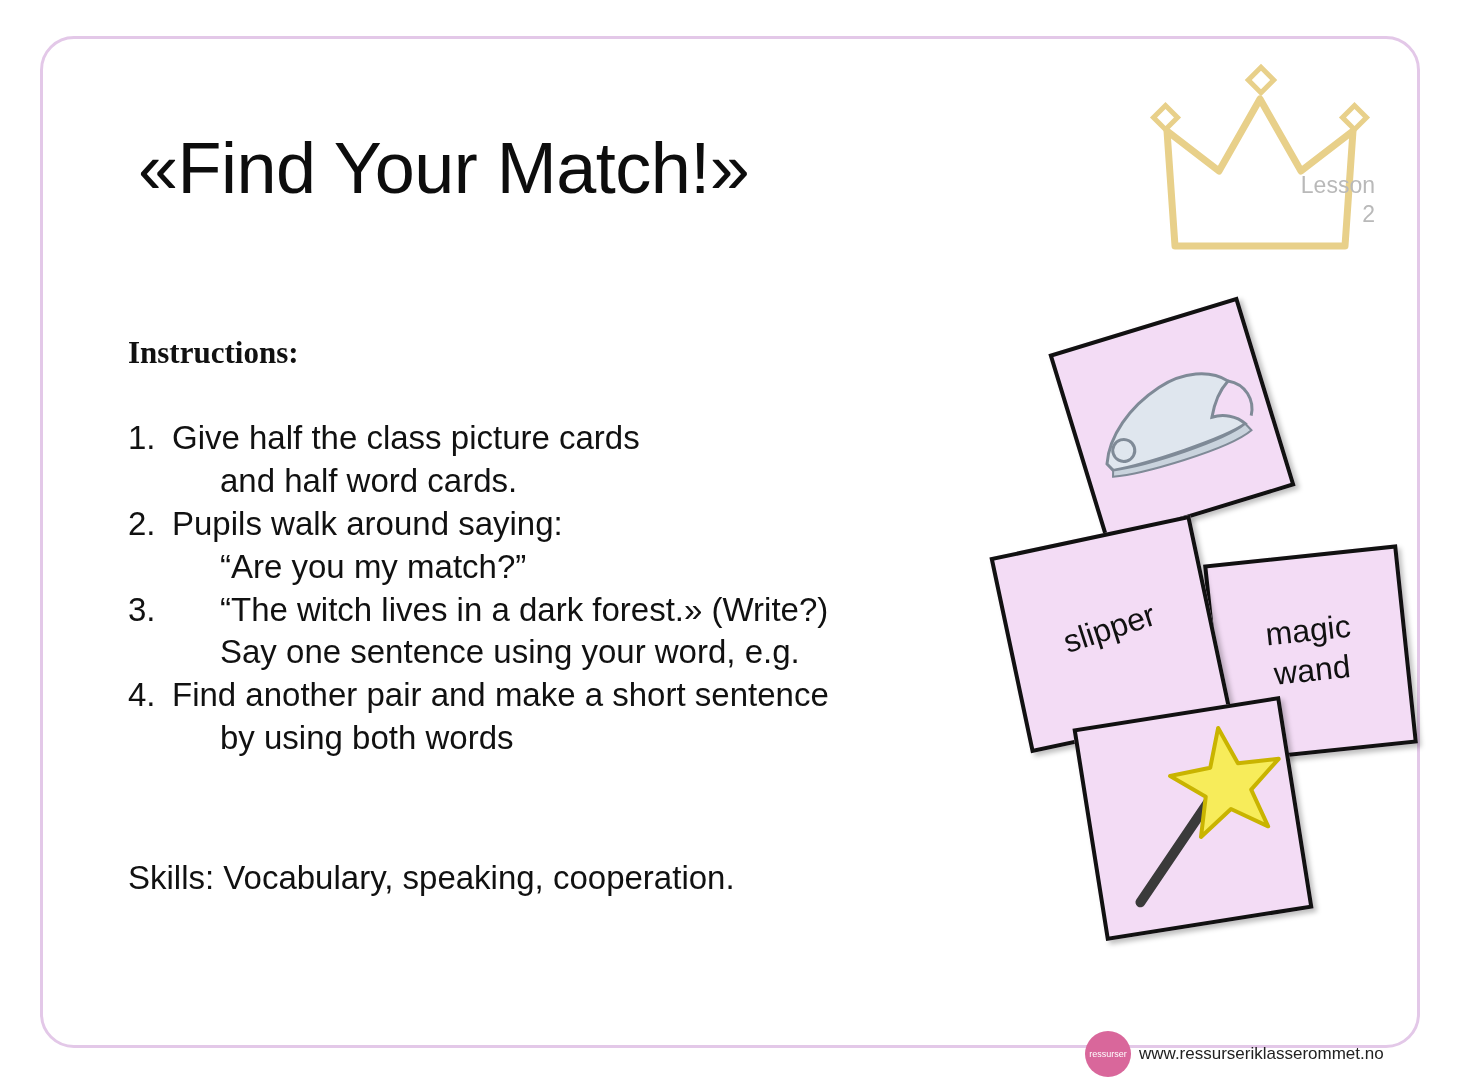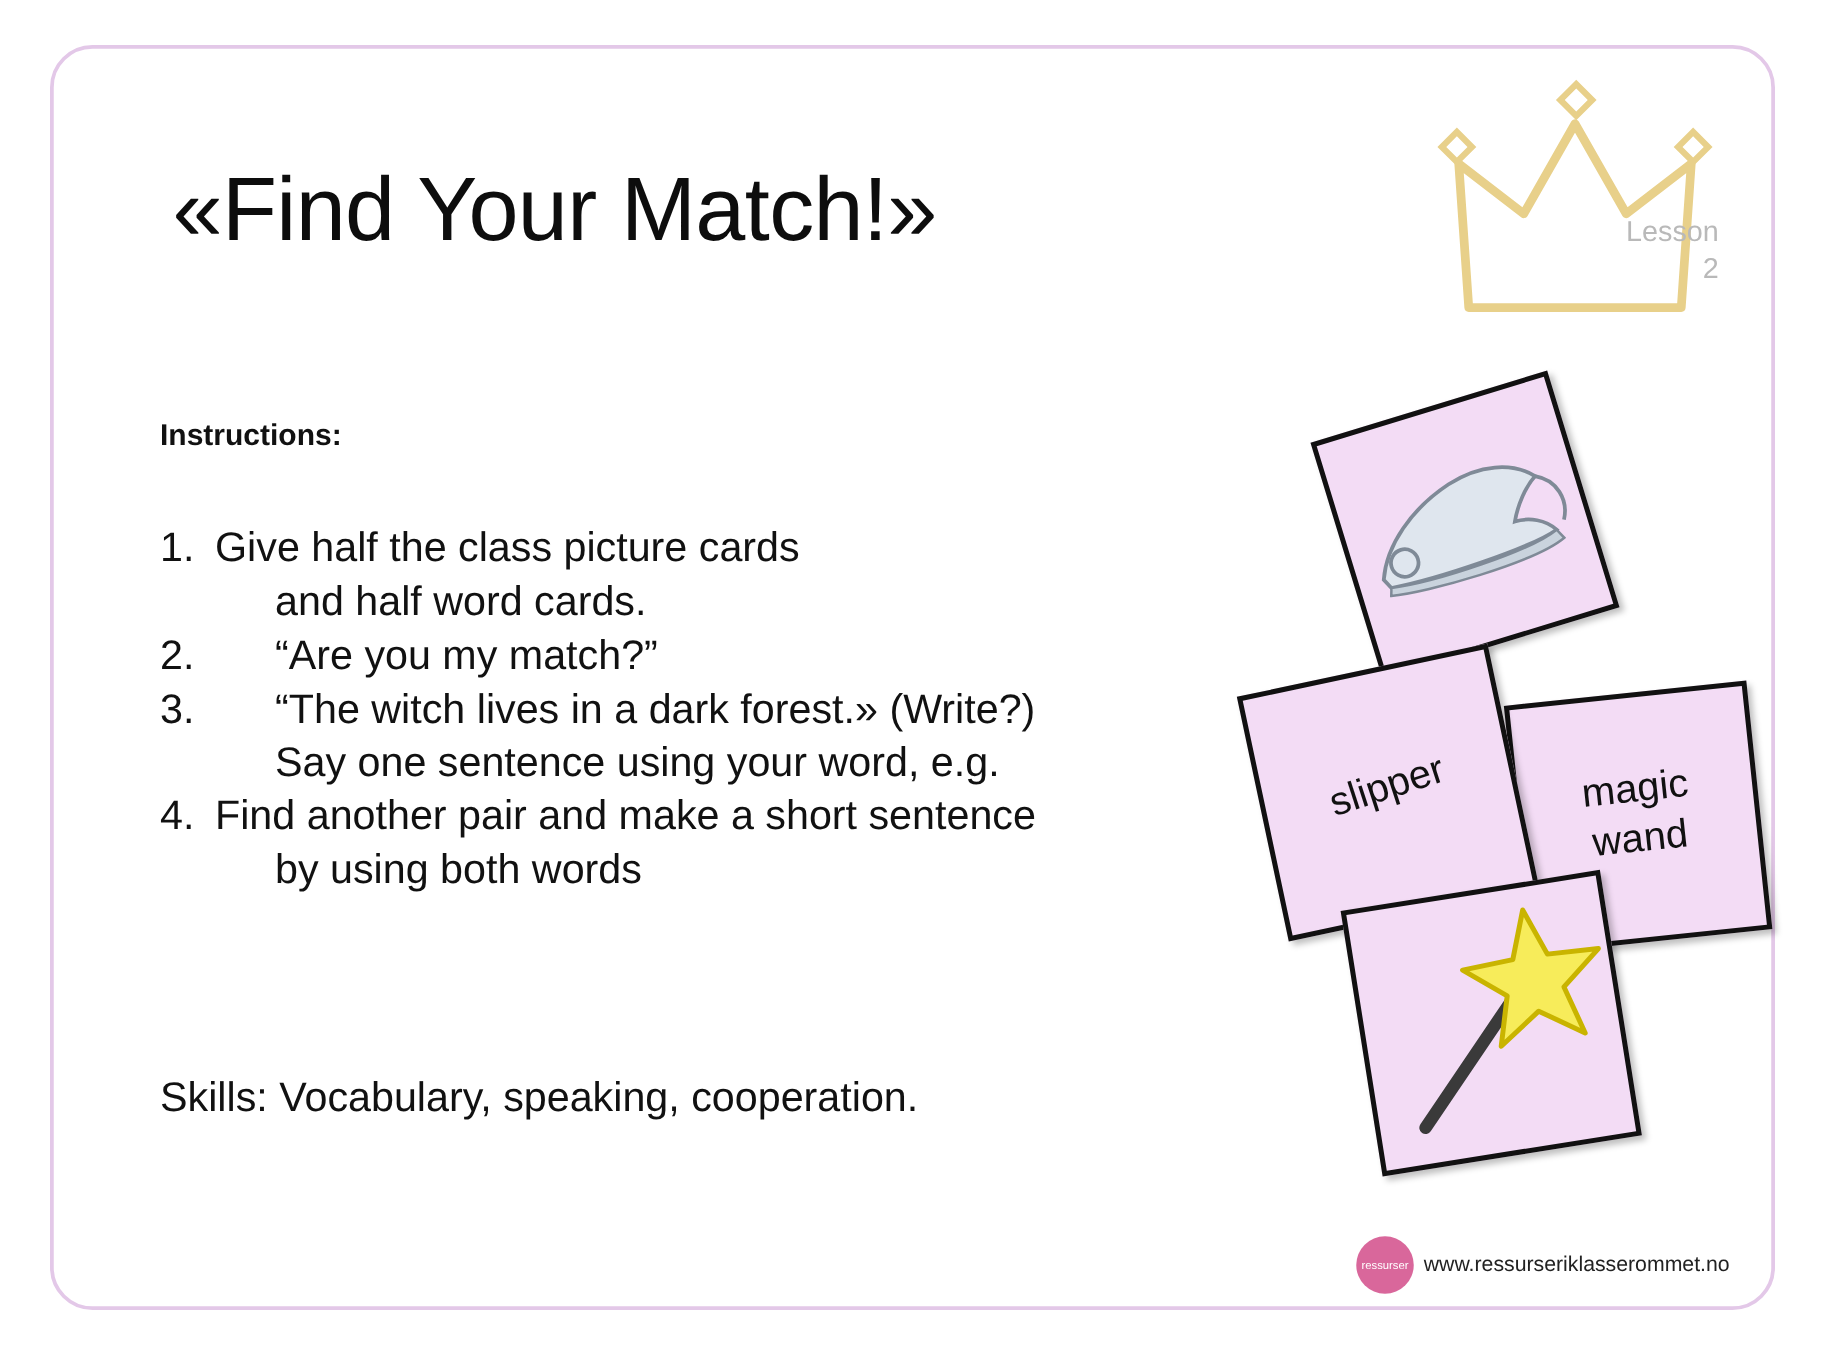--- a/index.html
+++ b/index.html
@@ -54,23 +54,24 @@
     color: #b9b9b9;
     font-size: 23px;
     line-height: 1.25;
   }
 
   
   .instr-head {
     position: absolute;
     left: 85px;
     top: 296px;
-    font-size: 24px;
+    font-size: 31px;
     font-weight: bold;
     color: #111;
+    font-family: Liberation Serif, serif;
   }
   .steps {
     position: absolute;
     left: 85px;
     top: 378px;
     width: 880px;
     font-size: 33px;
     color: #111;
     line-height: 1.30;
   }
@@ -148,21 +149,21 @@
     color: #111;
     line-height: 1.25;
   }
   .card-slipper .card-text { top: 70px; transform: rotate(-6deg); }
   .card-wand-word .card-text { top: 52px; }
 
   
   .footer {
     position: absolute;
     left: 1042px;
-    top: 950px;
+    top: 992px;
     display: flex;
     align-items: center;
     gap: 8px;
   }
   .footer-badge {
     width: 46px;
     height: 46px;
     border-radius: 50%;
     background: #d9679b;
     display: flex;
@@ -205,20 +206,21 @@
       <div class="step-num">1.</div>
       <div class="step-lines">
         <div>Give half the class picture cards</div>
         <div class="step-sub">and half word cards.</div>
       </div>
     </div>
 
     <div class="step">
       <div class="step-num">2.</div>
       <div class="step-lines">
+        <div>Pupils walk around saying:</div>
         <div class="step-sub">“Are you my match?”</div>
       </div>
     </div>
 
     <div class="step">
       <div class="step-num">3.</div>
       <div class="step-lines">
         <div class="step-sub">“The witch lives in a dark forest.» (Write?)</div>
         <div class="step-sub">Say one sentence using your word, e.g.</div>
       </div>

